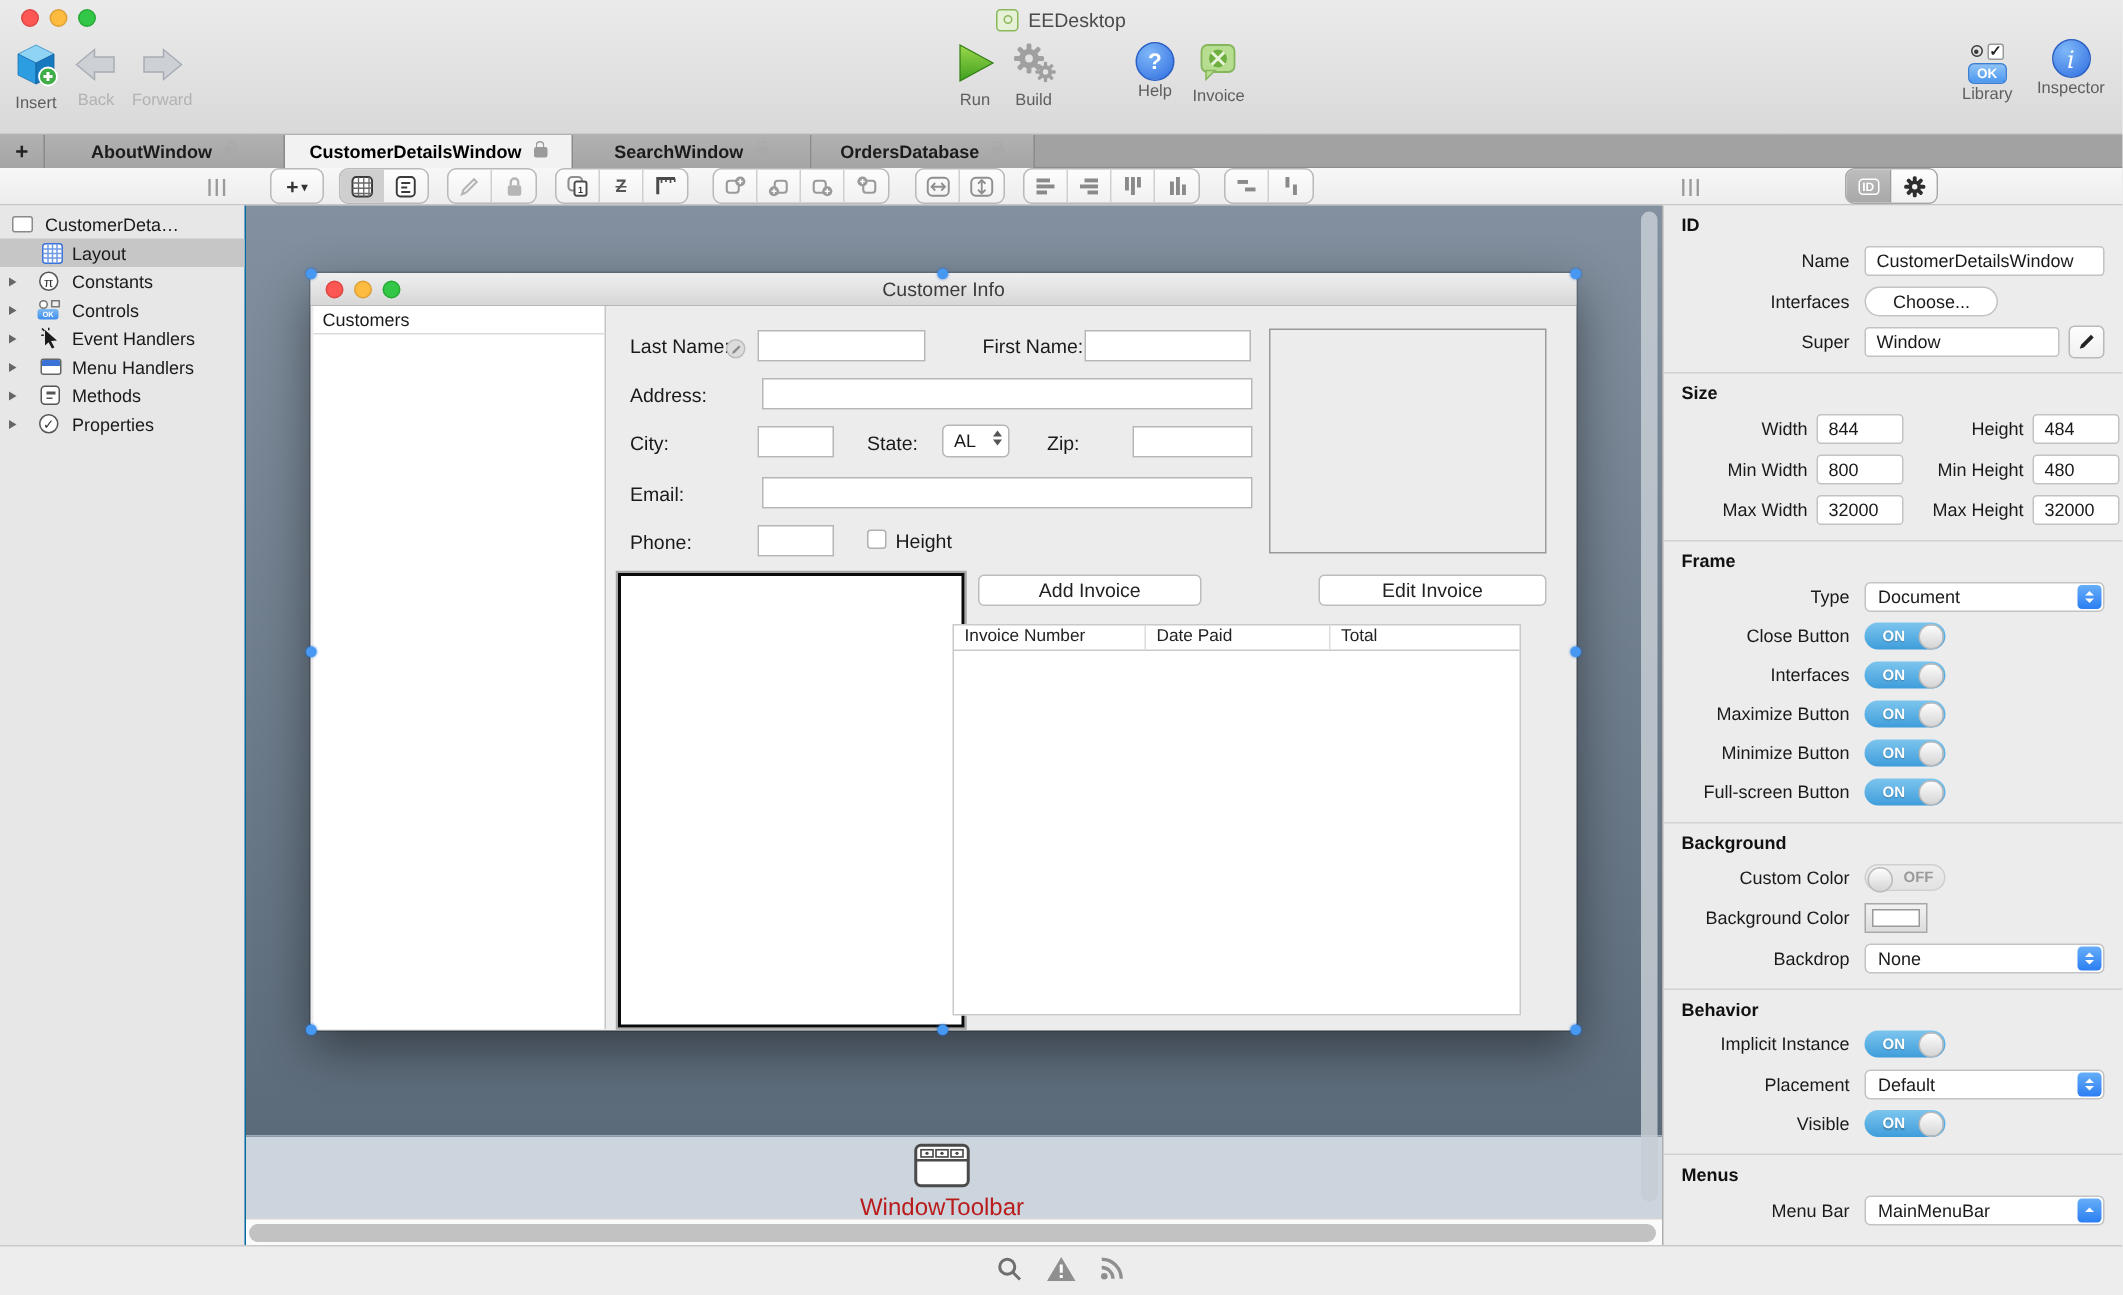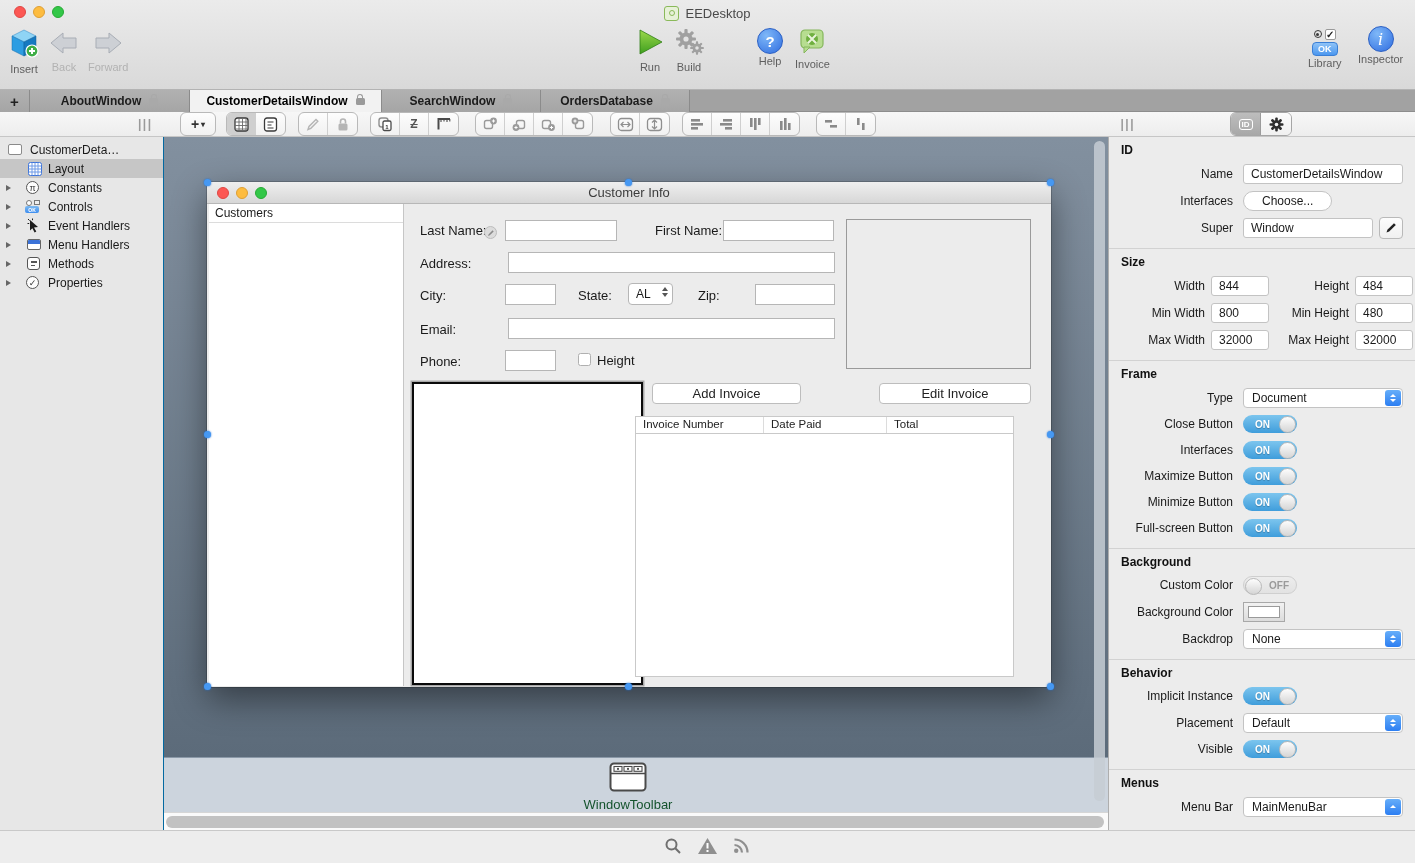--- a/index.html
+++ b/index.html
@@ -81,21 +81,21 @@
   .ctrl-ico{width:15px;height:13px;position:relative;}
   .ctrl-ico .r{position:absolute;left:1px;top:0;width:6px;height:6px;border:1.5px solid #777;border-radius:50%;background:#fff;}
   .ctrl-ico .k{position:absolute;right:0;top:0;width:6px;height:5px;border:1px solid #777;background:#eee;}
   .ctrl-ico .ok{position:absolute;left:0;bottom:0;width:14px;height:7px;border-radius:2px;background:linear-gradient(#7db9f0,#3e8ef0);color:#fff;font-size:5px;font-weight:bold;display:flex;align-items:center;justify-content:center;}
 
   
   #canvas{position:absolute;left:164px;top:137px;width:944px;height:693px;}
   #slate{position:absolute;left:0;top:0;width:944px;height:620px;background:linear-gradient(#82909f,#5c6b7a);}
   #shelf{position:absolute;left:0;top:620px;width:944px;height:55px;background:#ccd4dd;border-top:1px solid #8b99a8;}
   #shelf .item{position:absolute;left:414px;top:4px;width:100px;display:flex;flex-direction:column;align-items:center;gap:2px;}
-  #shelf .item .lbl{font-size:13px;color:#14532d;}
+  #shelf .item .lbl{font-size:16px;color:#b91c1c;}
   #hscroll{position:absolute;left:0;top:675px;width:944px;height:18px;background:#fafafa;border-top:1px solid #d6d6d6;}
   #hscroll .thumb{position:absolute;left:2px;top:2.5px;height:12px;width:938px;border-radius:6px;background:#c2c2c2;}
   #vscroll{position:absolute;right:2px;top:2px;width:12px;height:671px;}
   #vscroll .thumb{position:absolute;left:0;top:2px;width:11px;height:660px;border-radius:6px;background:#c6cdd4;opacity:.85;}
 
   
   #dwin{position:absolute;left:43px;top:45px;width:844px;height:505px;background:#ececec;border-radius:5px;
     box-shadow:0 12px 34px rgba(0,0,0,.45), 0 0 0 1px rgba(0,0,0,.18);}
   #dwin-titlebar{position:absolute;left:0;top:0;width:100%;height:22px;border-radius:5px 5px 0 0;
     background:linear-gradient(#efefef,#d7d7d7);border-bottom:1px solid #b7b7b7;}

